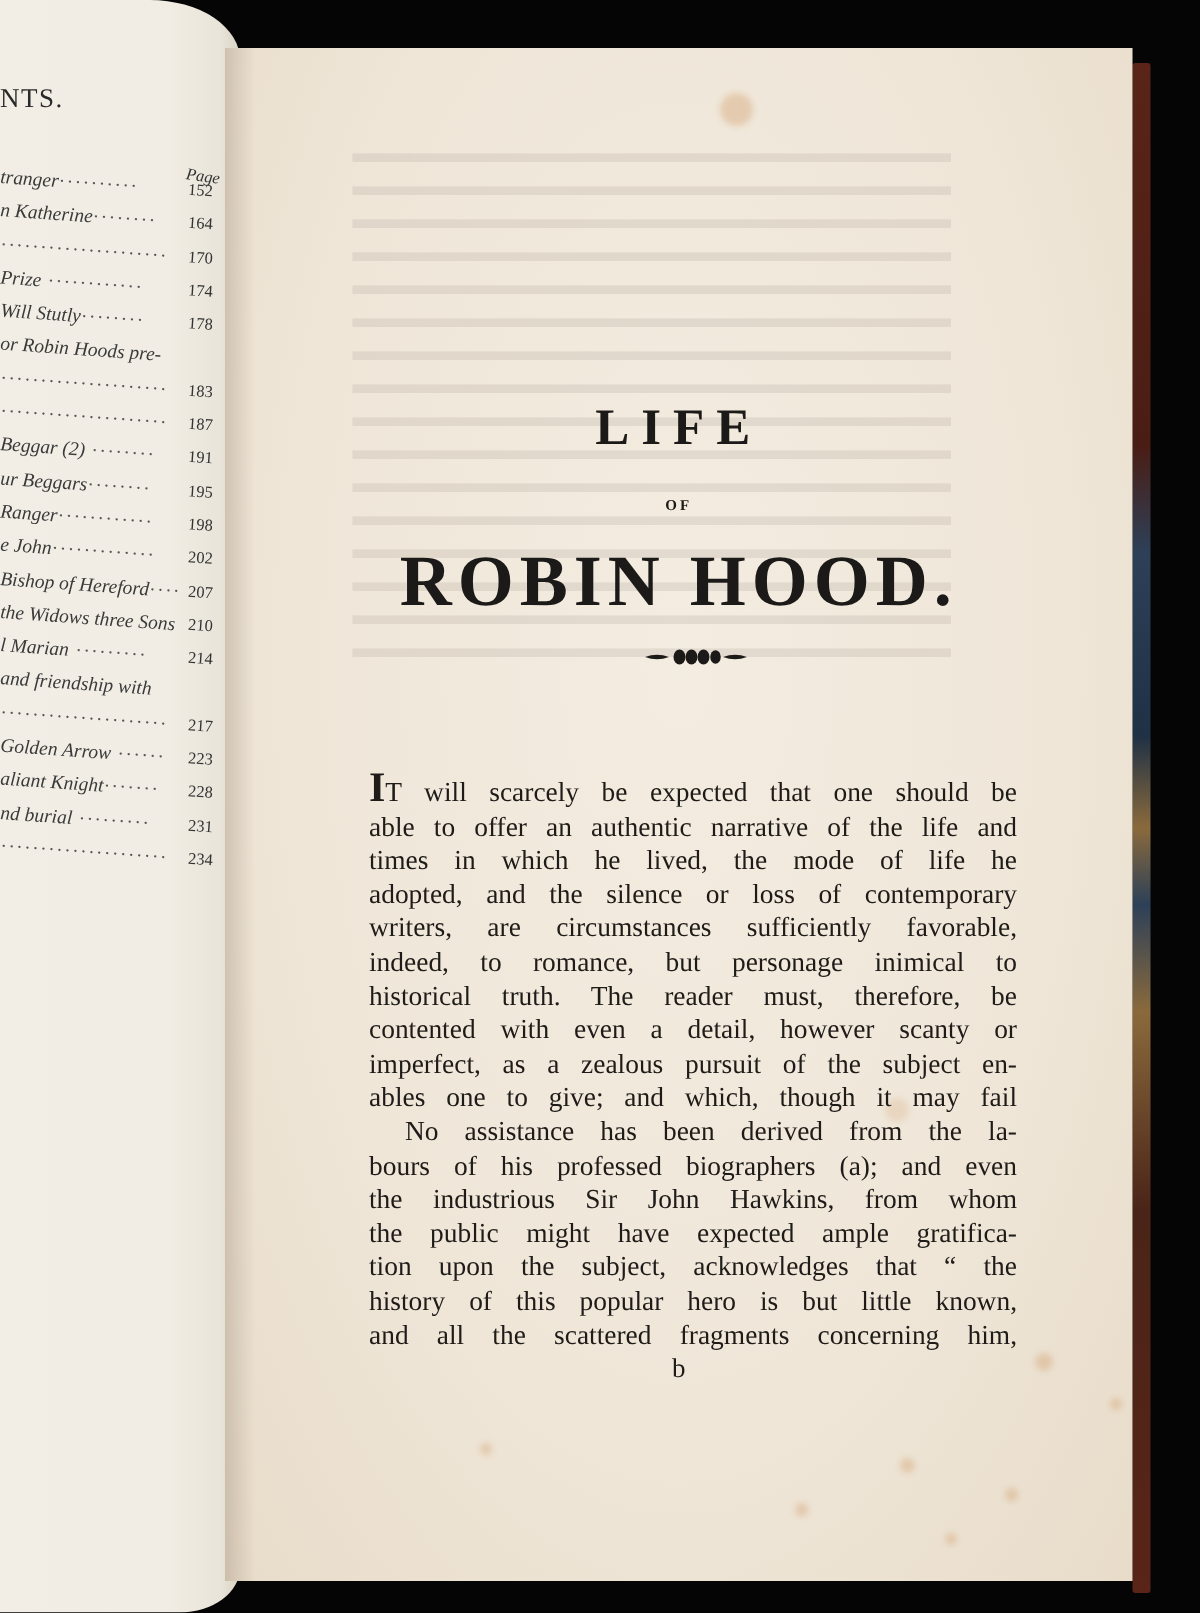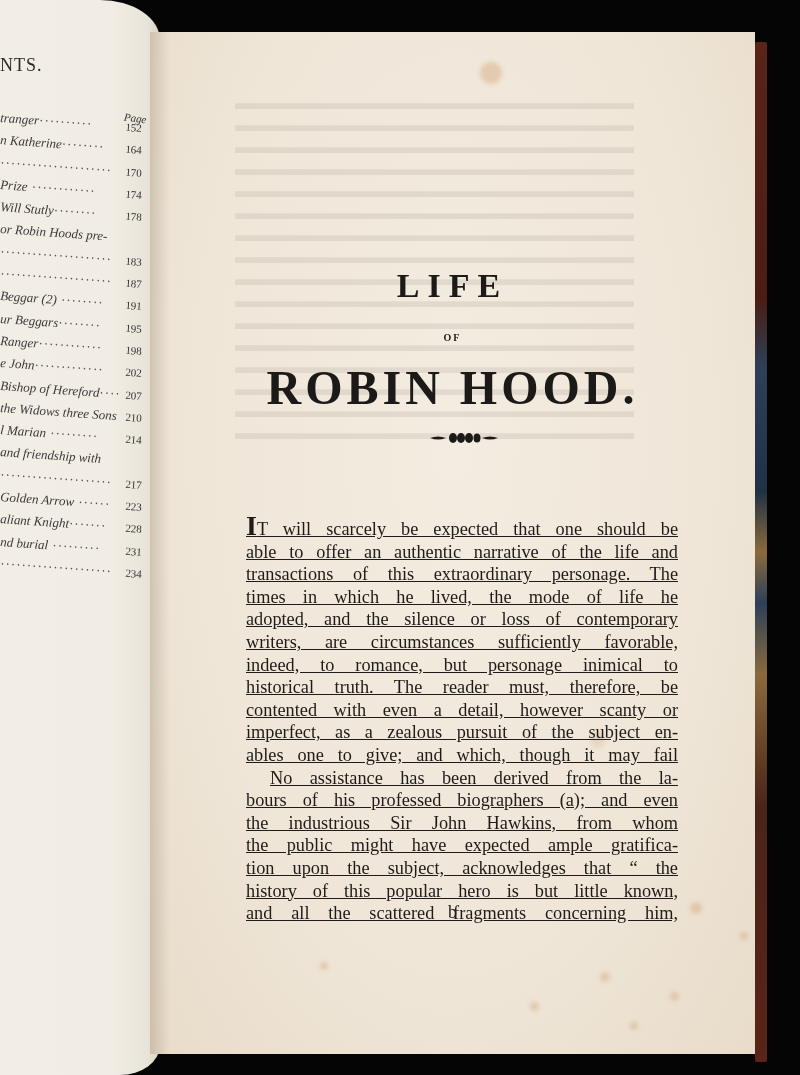--- a/index.html
+++ b/index.html
@@ -53,21 +53,21 @@
   .title-block { position: absolute; left: 0; width: 605px; text-align: center; color: #1c1a18; }
   .t-the { top: 185px; font-size: 14px; font-weight: bold; letter-spacing: 2px; }
   .t-life { top: 235px; font-size: 34px; font-weight: bold; letter-spacing: 8px; }
   .t-of { top: 300px; font-size: 10px; font-weight: bold; letter-spacing: 2px; }
   .t-robin { top: 328px; font-size: 48px; font-weight: bold; letter-spacing: 4px; }
   .ornament { position: absolute; top: 398px; left: 278px; width: 72px; height: 16px; }
   .body-text {
     position: absolute; left: 96px; top: 485px; width: 432px;
     font-size: 18.3px; line-height: 22.6px; color: #1e1b18; text-align: justify;
   }
-  .body-text .line { display: block; text-align: justify; text-align-last: justify; white-space: nowrap; overflow: visible; text-decoration: underline; }
+  .body-text .line { display: block; text-align: justify; text-align-last: justify; white-space: nowrap; overflow: visible; }
   .body-text .line.last { text-align-last: left; }
   .body-text .indent { padding-left: 24px; }
   .drop-i { font-size: 28px; font-weight: bold; line-height: 18px; }
   .signature {
     position: absolute; left: 0; width: 605px; top: 870px; text-align: center;
     font-size: 18px; color: #1e1b18;
   }
   .page-shadow {
     position: absolute; left: 150px; top: 32px; width: 20px; height: 1022px;
     background: linear-gradient(90deg, rgba(120,100,80,0.25), rgba(120,100,80,0));
@@ -130,21 +130,20 @@
     <ellipse cx="25" cy="8" rx="4" ry="5" fill="#1c1a18"></ellipse>
     <ellipse cx="33" cy="8" rx="4" ry="5" fill="#1c1a18"></ellipse>
     <ellipse cx="41" cy="8" rx="4" ry="5" fill="#1c1a18"></ellipse>
     <ellipse cx="49" cy="8" rx="3.5" ry="4.5" fill="#1c1a18"></ellipse>
     <path d="M54 8 Q 62 5 70 8 Q 62 11 54 8 Z" fill="#1c1a18"></path>
   </svg>
 
   <div class="body-text">
     <span class="line"><span class="drop-i">I</span><span>T will scarcely be expected that one should be</span></span>
     <span class="line">able to offer an authentic narrative of the life and</span>
-    <span class="line">transactions of this extraordinary personage. The</span>
     <span class="line">times in which he lived, the mode of life he</span>
     <span class="line">adopted, and the silence or loss of contemporary</span>
     <span class="line">writers, are circumstances sufficiently favorable,</span>
     <span class="line">indeed, to romance, but personage inimical to</span>
     <span class="line">historical truth.   The reader must, therefore, be</span>
     <span class="line">contented with even a detail, however scanty or</span>
     <span class="line">imperfect, as a zealous pursuit of the subject en-</span>
     <span class="line">ables one to give; and which, though it may fail</span>
     <span class="line indent">No assistance has been derived from the la-</span>
     <span class="line">bours of his professed biographers (a); and even</span>

